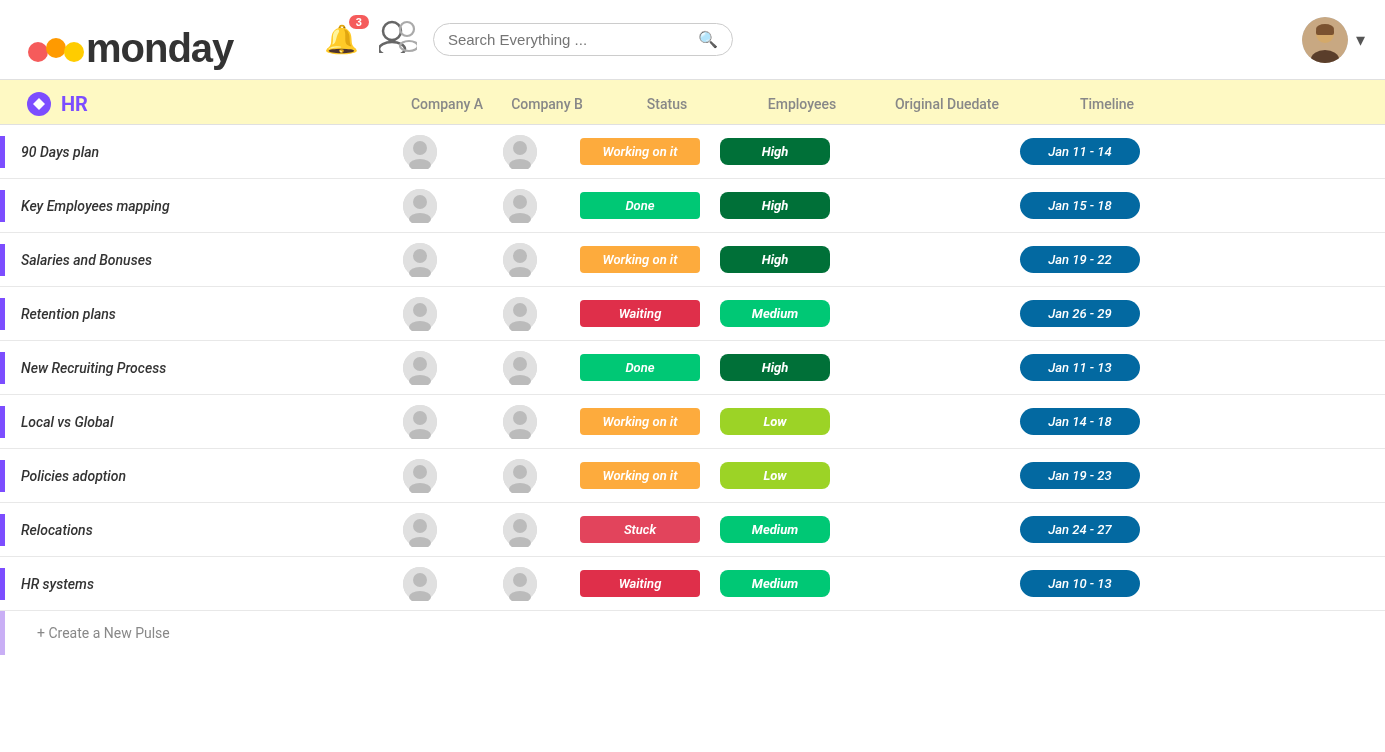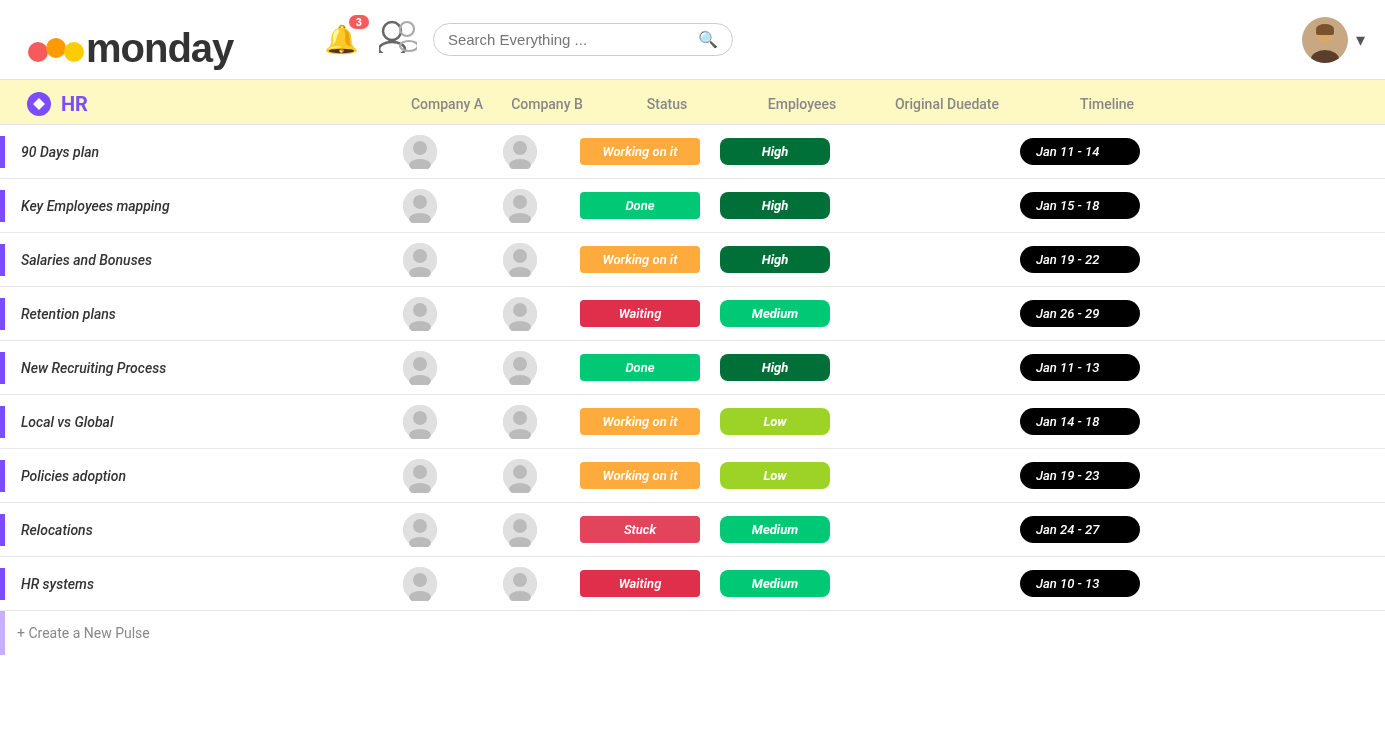--- a/index.html
+++ b/index.html
@@ -234,33 +234,34 @@
       border-radius: 8px;
       padding: 6px 10px;
       color: #fff;
       font-size: 13px;
       font-weight: 700;
       text-align: center;
       min-width: 110px;
     }
 
     .timeline-badge {
-      background: #000000;
+      background: #0369a1;
       color: #fff;
       border-radius: 20px;
       padding: 6px 16px;
       font-size: 13px;
       font-weight: 500;
       min-width: 120px;
+      text-align: center;
     }
 
     .create-row {
       display: flex;
       align-items: center;
-      padding: 14px 12px;
+      padding: 14px 32px;
       border-left: 5px solid #c9aff5;
       margin-left: 0;
       background: #fff;
     }
     .create-pulse {
       font-size: 14px;
       color: #888;
       cursor: pointer;
     }
 

